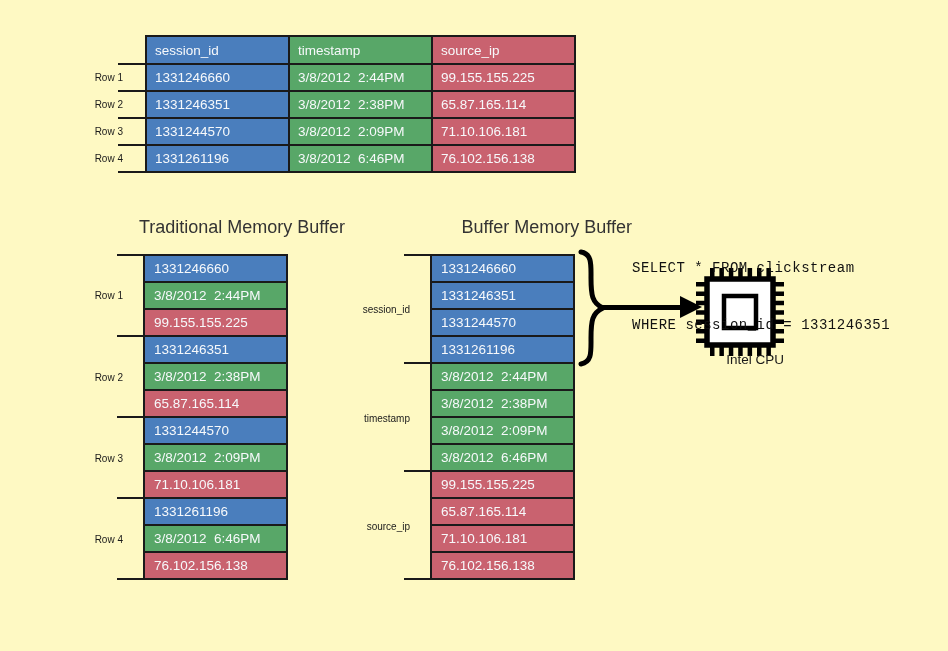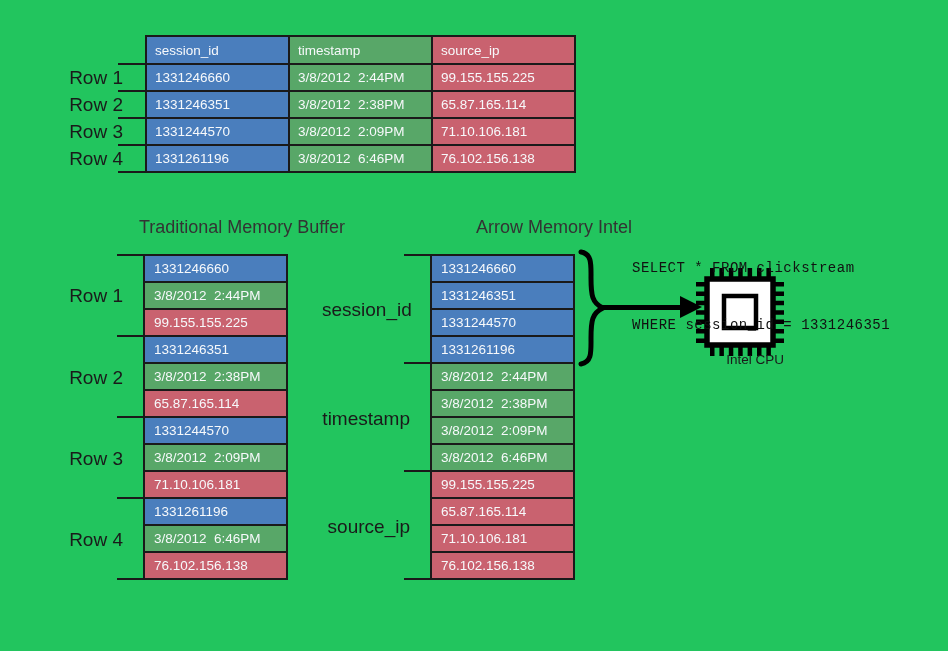--- a/index.html
+++ b/index.html
@@ -1,16 +1,16 @@
 <!DOCTYPE html>
 <html><head>
 <meta charset="utf-8">
 <style>
   html,body{margin:0;padding:0;background:#ffffff;}
-  .page{position:relative;width:948px;height:651px;background:#22c55e;overflow:hidden;
+  .page{position:relative;width:948px;height:651px;background:#fef9c3;overflow:hidden;
         font-family:"Liberation Sans",sans-serif;color:#1a1a1a;}
 
   
   .top-table{position:absolute;left:145px;top:35px;display:grid;
              grid-template-columns:143px 143px 143px;
              grid-template-rows:28px 27px 27px 27px 27px;
              border-top:2px solid #1a1a1a;border-left:2px solid #1a1a1a;}
   .top-table .cell{box-sizing:border-box;border-right:2px solid #1a1a1a;border-bottom:2px solid #1a1a1a;
              display:flex;align-items:center;padding-left:8px;font-size:13.5px;color:#f7f9fb;white-space:pre;}
 
@@ -22,21 +22,21 @@
   .buffer-col{position:absolute;top:254px;width:145px;box-sizing:border-box;
               border:2px solid #1a1a1a;}
   .bcell{box-sizing:border-box;height:27px;border-bottom:2px solid #1a1a1a;
          display:flex;align-items:center;padding-left:9px;
          font-size:13.5px;color:#f7f9fb;white-space:pre;}
   .bcell:last-child{height:25px;border-bottom:none;}
 
   
   .tick{position:absolute;height:2px;background:#1a1a1a;}
   .side-label{position:absolute;height:19px;line-height:19px;text-align:right;
-              font-size:19px;color:#1a1a1a;white-space:pre;}
+              font-size:10px;color:#1a1a1a;white-space:pre;}
 
   .col-title{position:absolute;top:217px;width:260px;text-align:right;
              font-size:18px;color:#333333;}
 
   
   .sql{position:absolute;left:632px;top:221px;
        font-family:Liberation Mono, monospace;font-size:14px;line-height:19px;
        letter-spacing:0.5px;color:#111111;white-space:pre;}
 
   
@@ -82,21 +82,21 @@
   <div class="side-label" style="left:45px;top:122px;width:78px">Row 3</div>
   <div class="side-label" style="left:45px;top:149px;width:78px">Row 4</div>
 
   <div class="tick" style="left:118px;top:63px;width:27px"></div>
   <div class="tick" style="left:118px;top:90px;width:27px"></div>
   <div class="tick" style="left:118px;top:117px;width:27px"></div>
   <div class="tick" style="left:118px;top:144px;width:27px"></div>
   <div class="tick" style="left:118px;top:171px;width:27px"></div>
 
   <div class="col-title" style="left:85px">Traditional Memory Buffer</div>
-  <div class="col-title" style="left:372px">Arrow Memory Intel</div>
+  <div class="col-title" style="left:372px">Buffer Memory Buffer</div>
 
   <div class="buffer-col" style="left:143px">
     <div class="bcell c-blue">1331246660</div>
     <div class="bcell c-green">3/8/2012  2:44PM</div>
     <div class="bcell c-red">99.155.155.225</div>
     <div class="bcell c-blue">1331246351</div>
     <div class="bcell c-green">3/8/2012  2:38PM</div>
     <div class="bcell c-red">65.87.165.114</div>
     <div class="bcell c-blue">1331244570</div>
     <div class="bcell c-green">3/8/2012  2:09PM</div>

